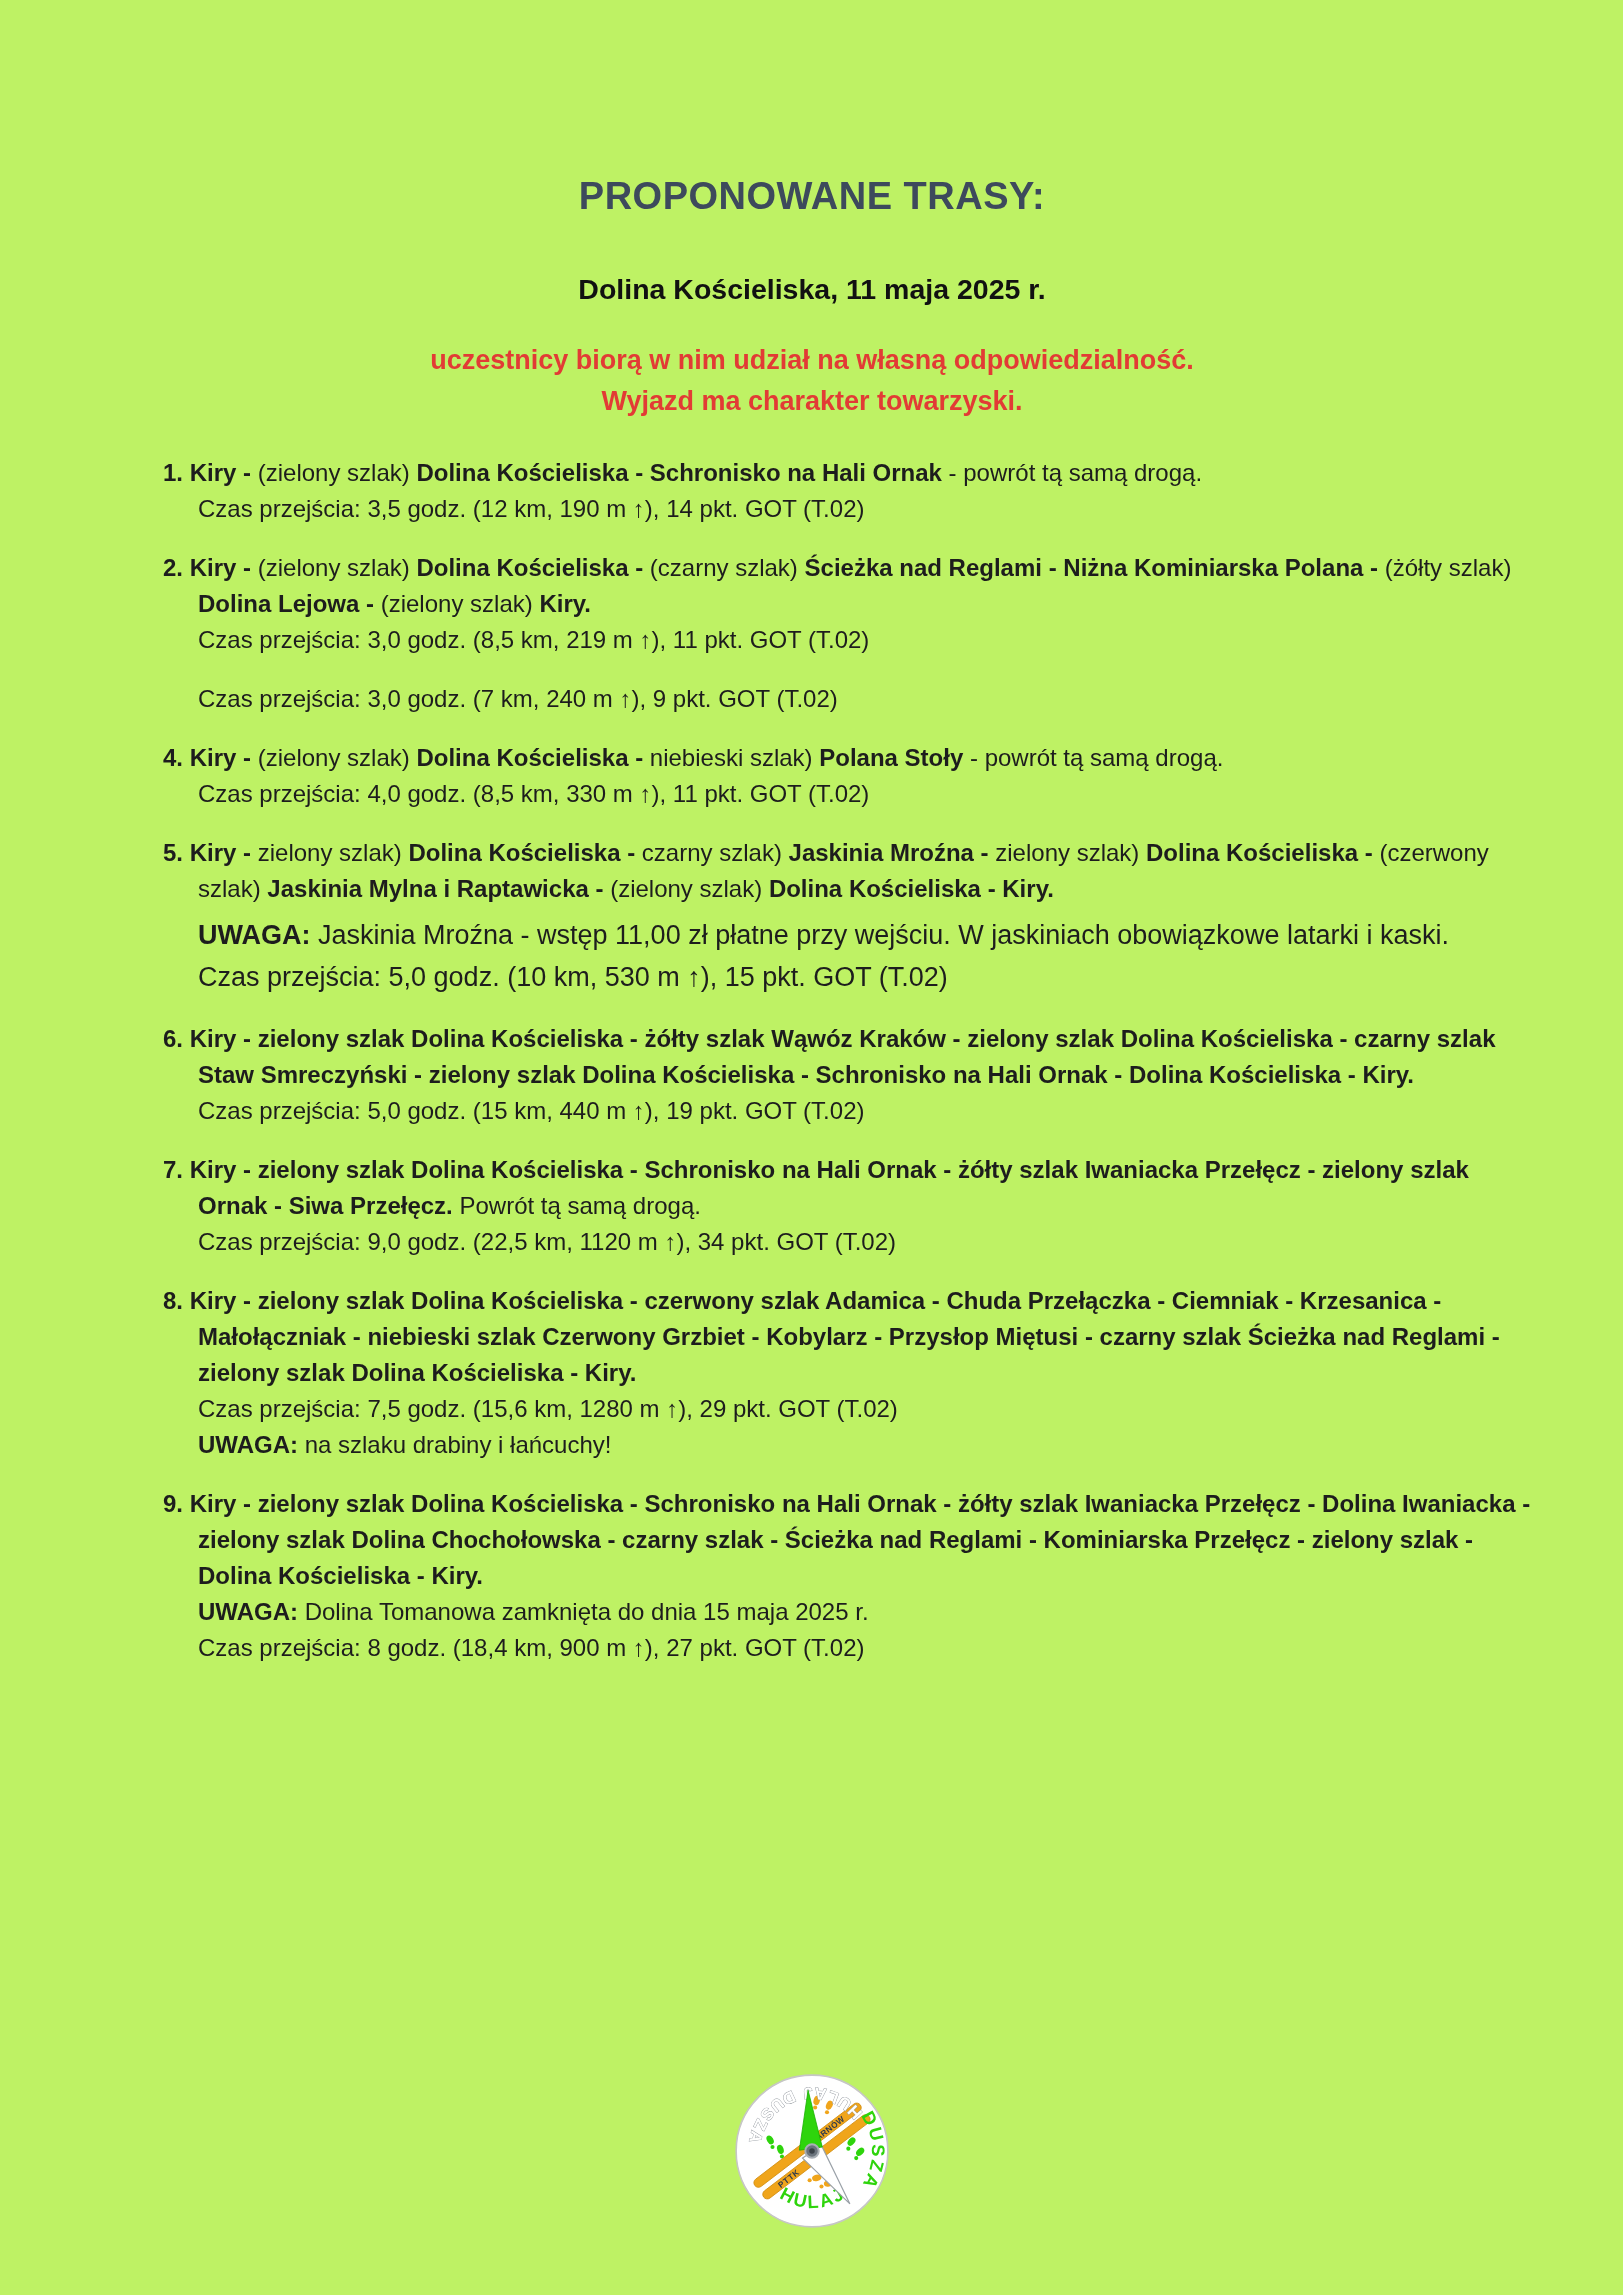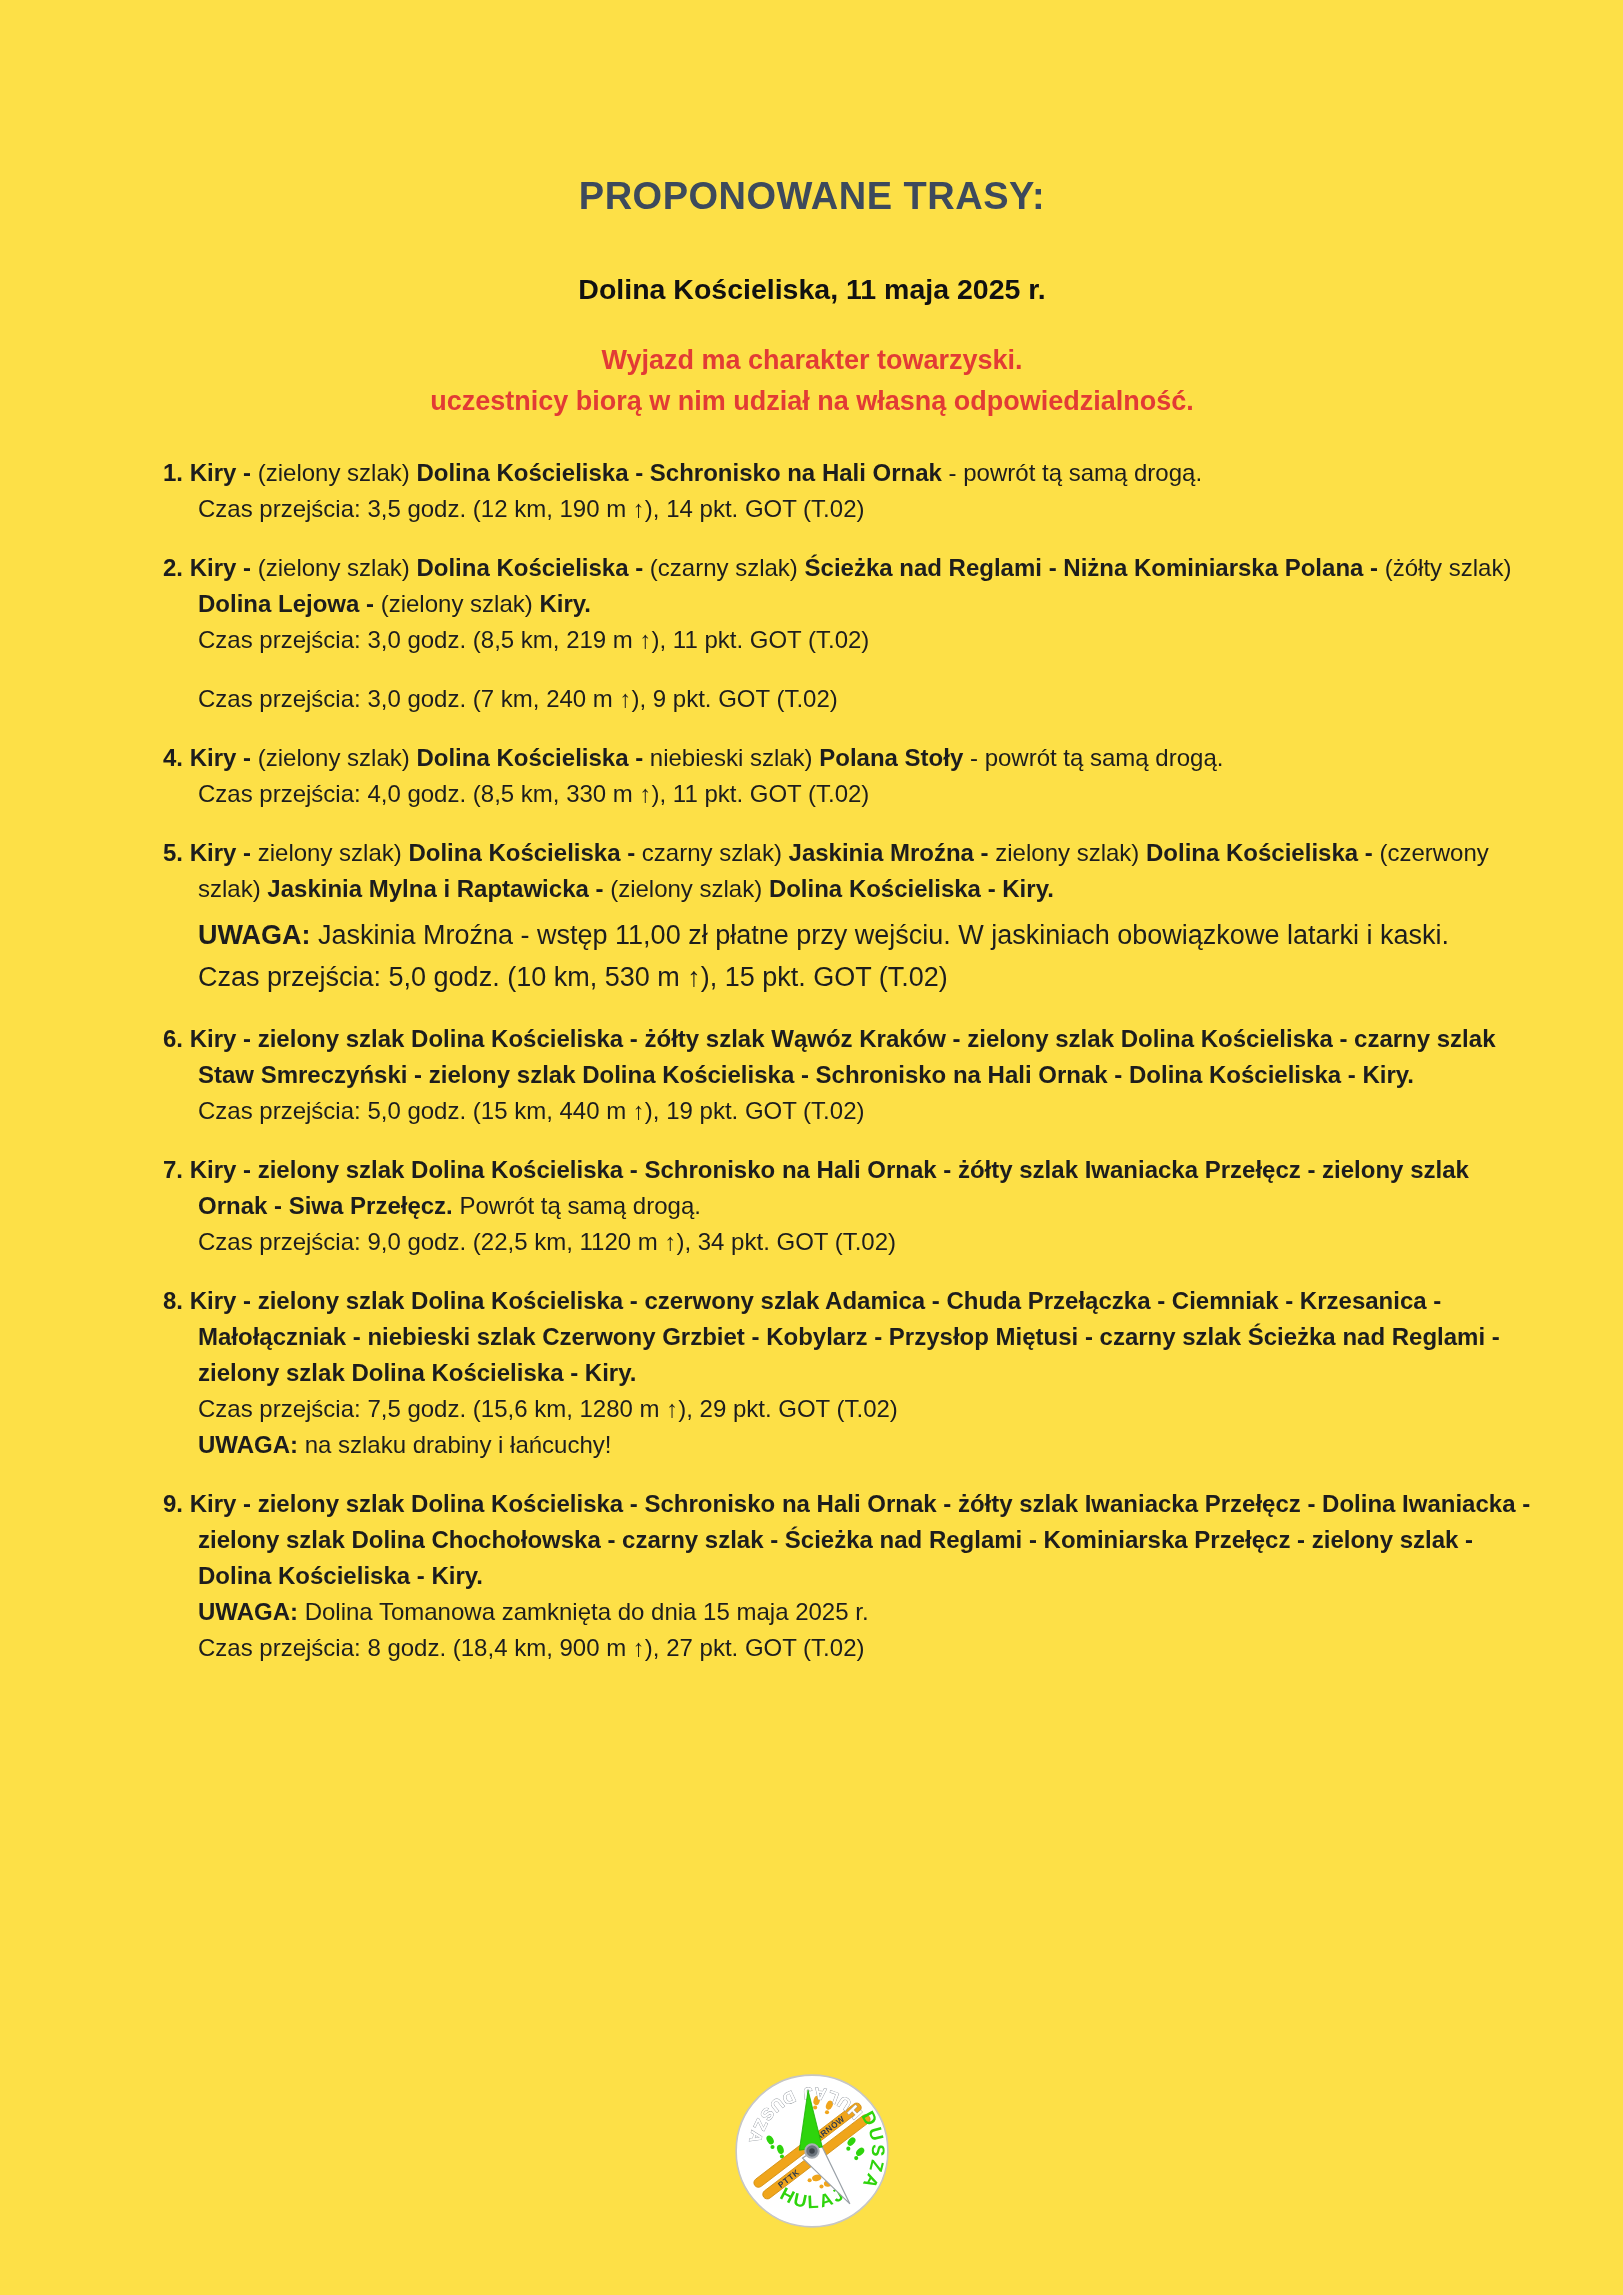--- a/index.html
+++ b/index.html
@@ -1,19 +1,19 @@
 <!DOCTYPE html>
 <html lang="pl" style="font-size:14.7px"><head>
 <meta charset="utf-8">
 <style>
   html,body{margin:0;padding:0;background:#ffffff;}
   .page{
     position:relative;
     width:1624px;height:2296px;
-    background:#fde047;
+    background:#bef264;
     font-family:"Liberation Sans","DejaVu Sans",sans-serif;
     color:#1d1d1d;
     overflow:hidden;
   }
   .title{
     padding-top:171px;
     text-align:center;
     font-size:38px;line-height:51px;
     font-weight:700;
     letter-spacing:0.5px;
@@ -57,22 +57,22 @@
 </head>
 <body>
 
 <div class="page">
 
   <div class="title" style="color:#3d4a5c;">PROPONOWANE TRASY:</div>
 
   <div class="subtitle">Dolina Kościeliska, 11 maja 2025 r.</div>
 
   <div class="notice" style="color:#e23b35;">
+    <div>uczestnicy biorą w nim udział na własną odpowiedzialność.</div>
     <div>Wyjazd ma charakter towarzyski.</div>
-    <div>uczestnicy biorą w nim udział na własną odpowiedzialność.</div>
   </div>
 
   <div class="routes">
       <div class="route">
         <p class="route-head"><span class="bold">1. </span><span class="bold">Kiry - </span><span>(zielony szlak) </span><span class="bold">Dolina Kościeliska - Schronisko na Hali Ornak</span><span> - powrót tą samą drogą.</span></p>
         <p class="route-line"><span>Czas przejścia: 3,5 godz. (12 km, 190 m ↑), 14 pkt. GOT (T.02)</span></p>
       </div>
       <div class="route">
         <p class="route-head"><span class="bold">2. </span><span class="bold">Kiry - </span><span>(zielony szlak) </span><span class="bold">Dolina Kościeliska - </span><span>(czarny szlak) </span><span class="bold">Ścieżka nad Reglami - Niżna Kominiarska Polana - </span><span>(żółty szlak) </span><span class="bold">Dolina Lejowa - </span><span>(zielony szlak) </span><span class="bold">Kiry.</span></p>
         <p class="route-line"><span>Czas przejścia: 3,0 godz. (8,5 km, 219 m ↑), 11 pkt. GOT (T.02)</span></p>

